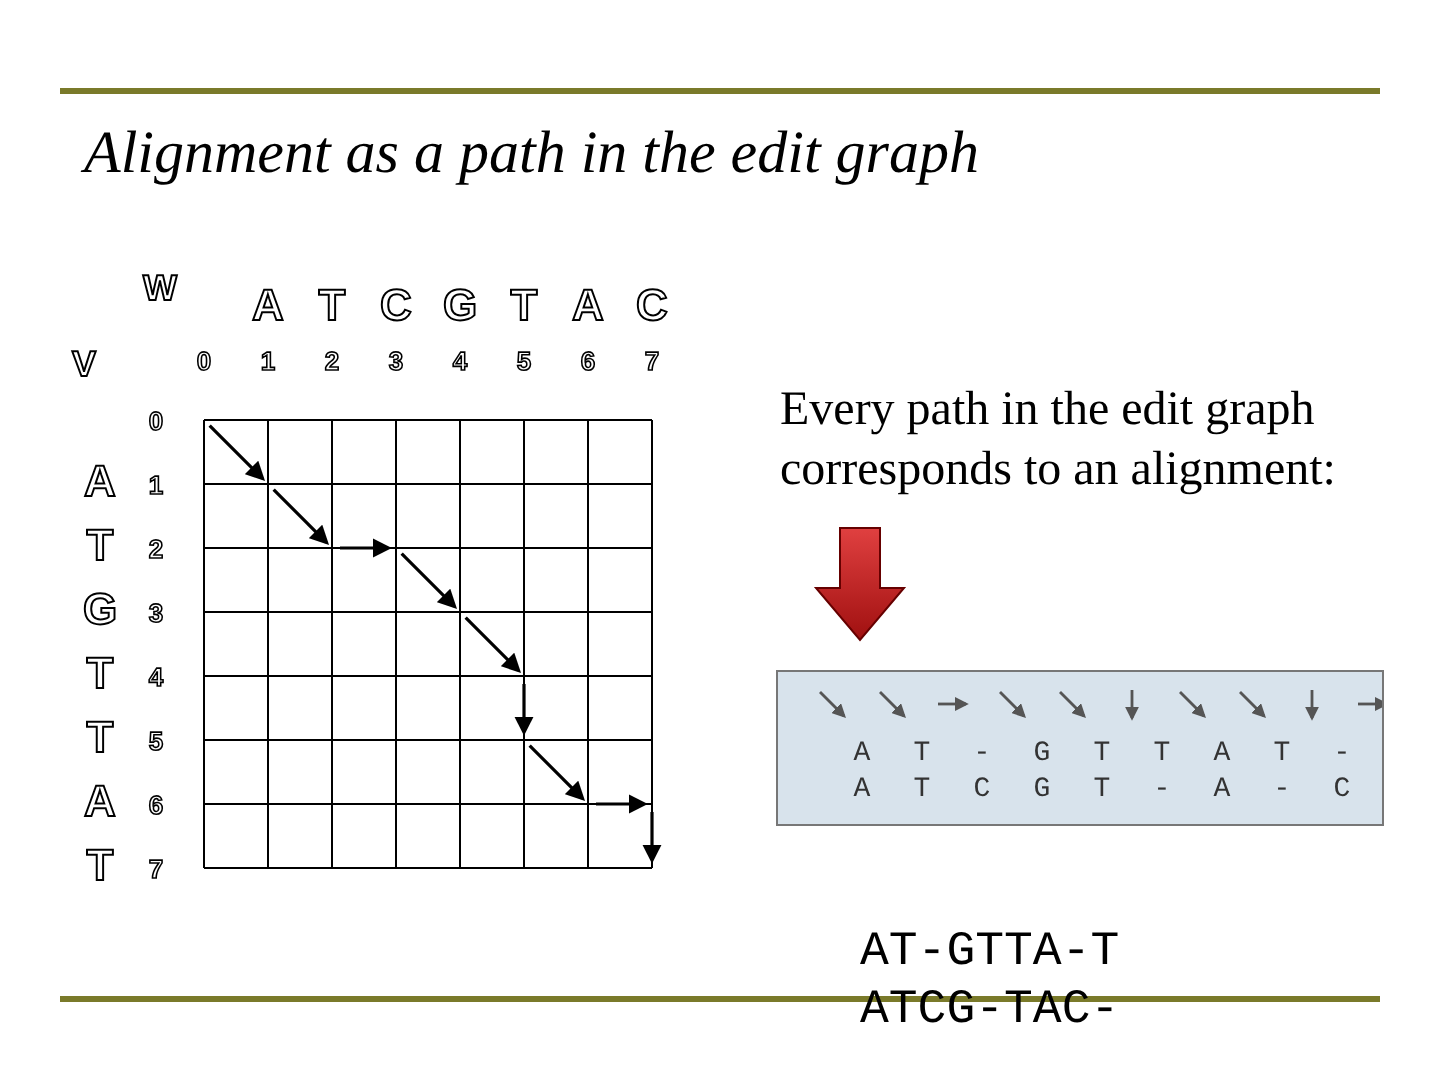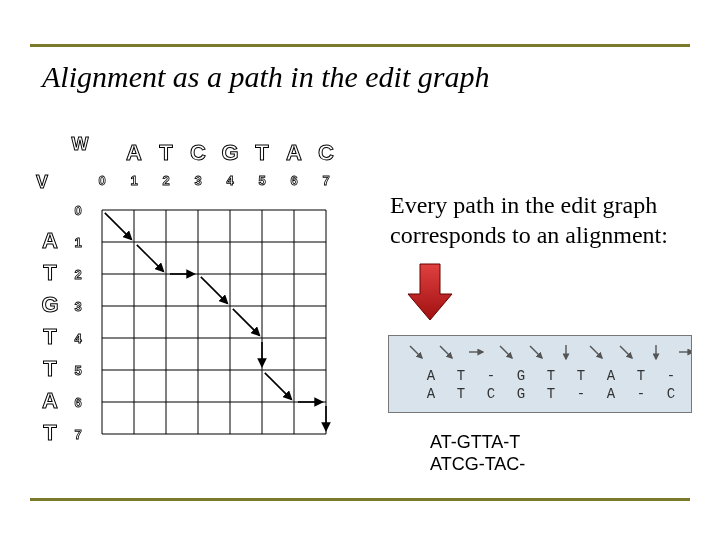--- a/index.html
+++ b/index.html
@@ -8,21 +8,21 @@
   .rule.bot{top:498px;width:660px;}
   .title{position:absolute;left:42px;top:60px;font-size:30px;font-family:"Times New Roman",serif;font-style:italic;}
   
   .graph{position:absolute;left:30px;top:130px;width:330px;height:360px;}
   .graph svg{position:absolute;left:0;top:0;}
   
   .blurb{position:absolute;left:390px;top:158px;width:290px;font-size:24px;font-family:"Times New Roman",serif;line-height:1.25;margin-top:32px;}
   .arrow-down{position:absolute;left:405px;top:262px;}
   .panel{position:absolute;left:388px;top:335px;width:302px;height:76px;background:#d8e3ec;border:1px solid #777;}
   .panel svg{display:block;}
-  .mono{position:absolute;left:430px;top:432px;font-family:Liberation Sans, sans-serif;font-size:18px;white-space:pre;line-height:1.2;}
+  .mono{position:absolute;left:430px;top:463px;font-family:Liberation Mono, monospace;font-size:24px;white-space:pre;line-height:1.2;}
   .outline-text{font-family:Arial,sans-serif;font-weight:900;fill:#fff;stroke:#000;stroke-width:1;}
   .outline-num{font-family:Arial,sans-serif;font-weight:900;fill:#fff;stroke:#000;stroke-width:0.8;}
 </style>
 </head>
 <body>
 
 <div class="rule top"></div>
 <div class="rule bot"></div>
 
 <div class="title">Alignment as a path in the edit graph</div>

